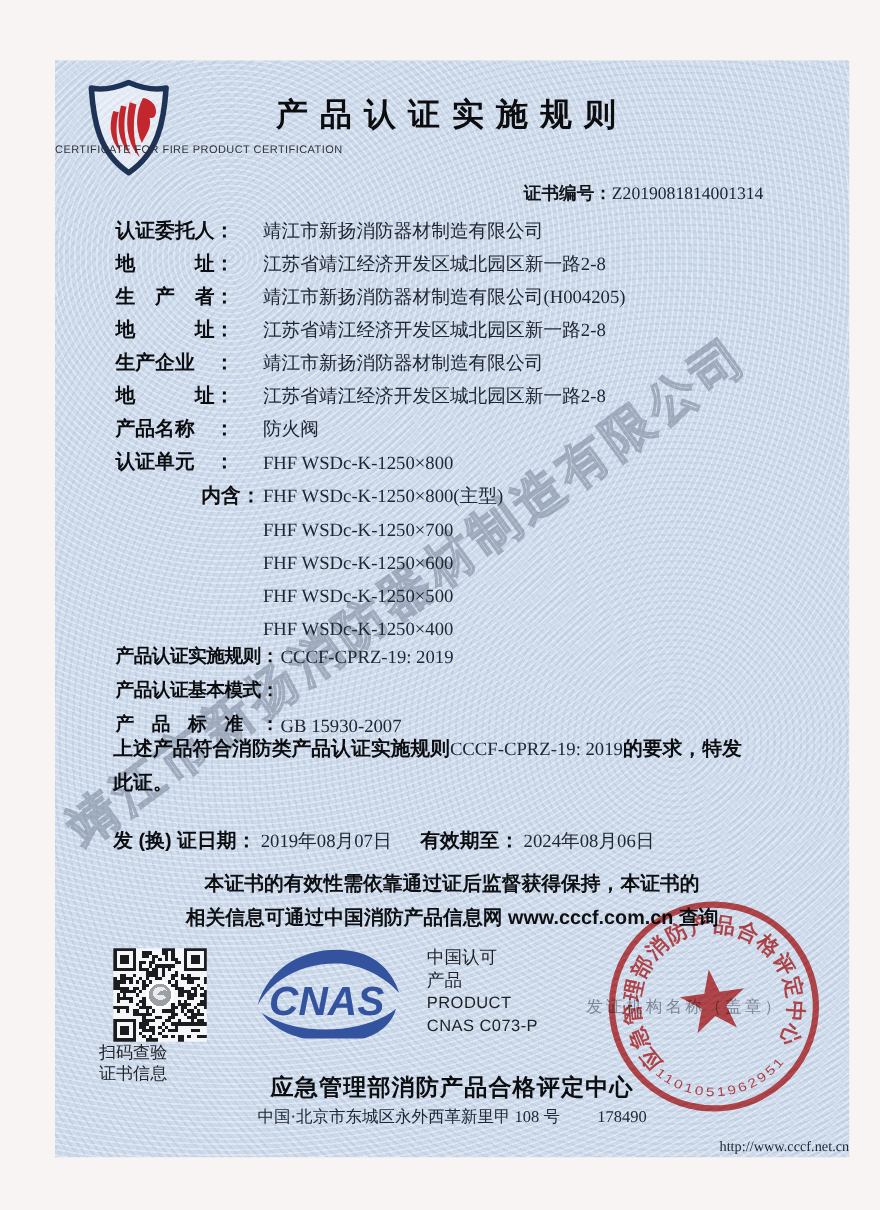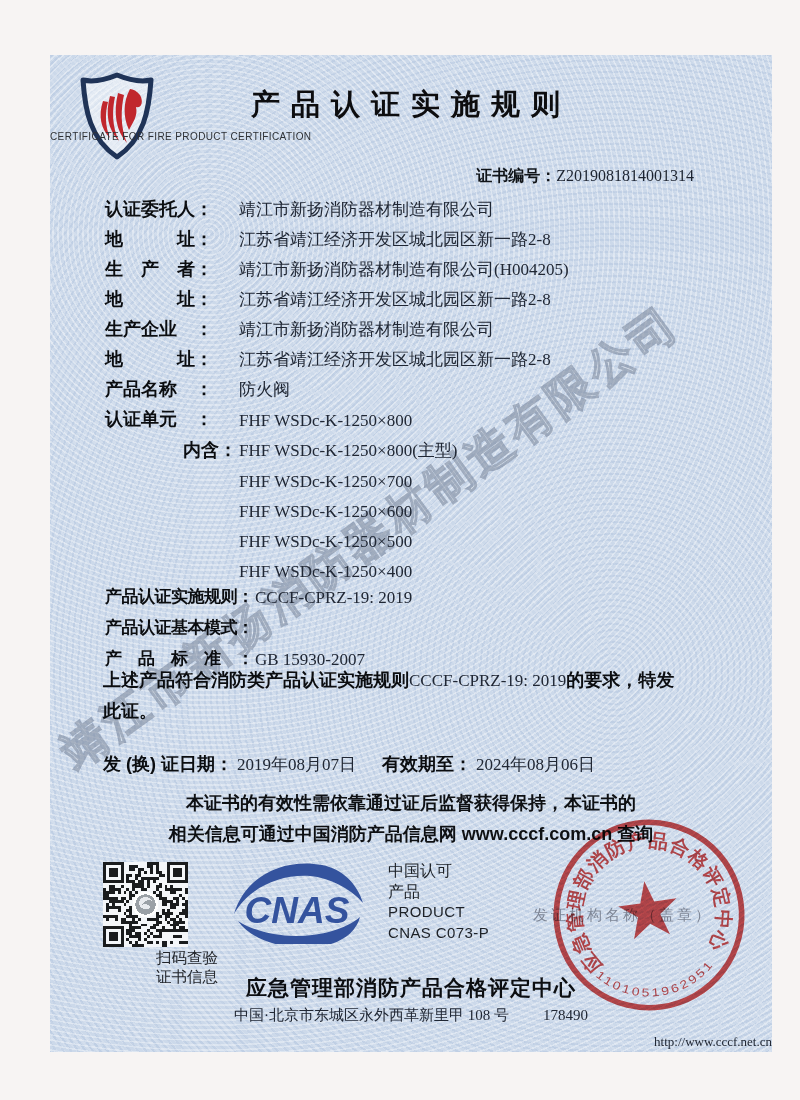--- a/index.html
+++ b/index.html
@@ -40,21 +40,21 @@
   .statement .code{font-weight:normal;font-size:17px;color:#202734;}
   .dates1{position:absolute;left:220px;top:666px;display:flex;align-items:center;}
   .dates2{position:absolute;left:53px;top:697px;display:flex;align-items:center;}
   .dlbl{font-weight:bold;font-size:18px;color:#0b0d10;}
   .dval{font-size:17px;color:#202734;margin-left:4px;}
   .dgap{width:26px;}
   .notice{position:absolute;left:0;right:0;top:733px;text-align:center;font-size:18px;font-weight:600;
           line-height:31px;color:#0e1013;}
   
   .qr{position:absolute;left:53px;top:807px;width:85px;height:85px;}
-  .qrcap{position:absolute;left:56px;top:893px;width:112px;text-align:right;font-size:15.5px;line-height:19px;color:#23262b;}
+  .qrcap{position:absolute;left:40px;top:893px;width:112px;text-align:left;font-size:15.5px;line-height:19px;color:#23262b;}
   .cnas{position:absolute;left:176px;top:801px;width:142px;height:88px;}
   .cnastext{position:absolute;left:338px;top:806px;line-height:20.5px;}
   .cnastext .zh{font-size:16px;font-family:"Liberation Serif","DejaVu Serif",serif;color:#1d2127;}
   .cnastext .en{font-size:15px;color:#1d2127;letter-spacing:.4px;}
   .sealcap{position:absolute;left:483px;top:851px;font-size:15px;letter-spacing:3px;color:#7e8696;
            font-family:"Liberation Serif","DejaVu Serif",serif;z-index:1;}
   .seal{position:absolute;left:496px;top:757px;width:206px;height:206px;z-index:2;opacity:.9;
         mix-blend-mode:multiply;transform:rotate(-8deg);}
   .org{position:absolute;left:0;right:0;top:919px;text-align:center;font-size:21px;font-weight:bold;
        letter-spacing:1px;color:#0c0e11;}

